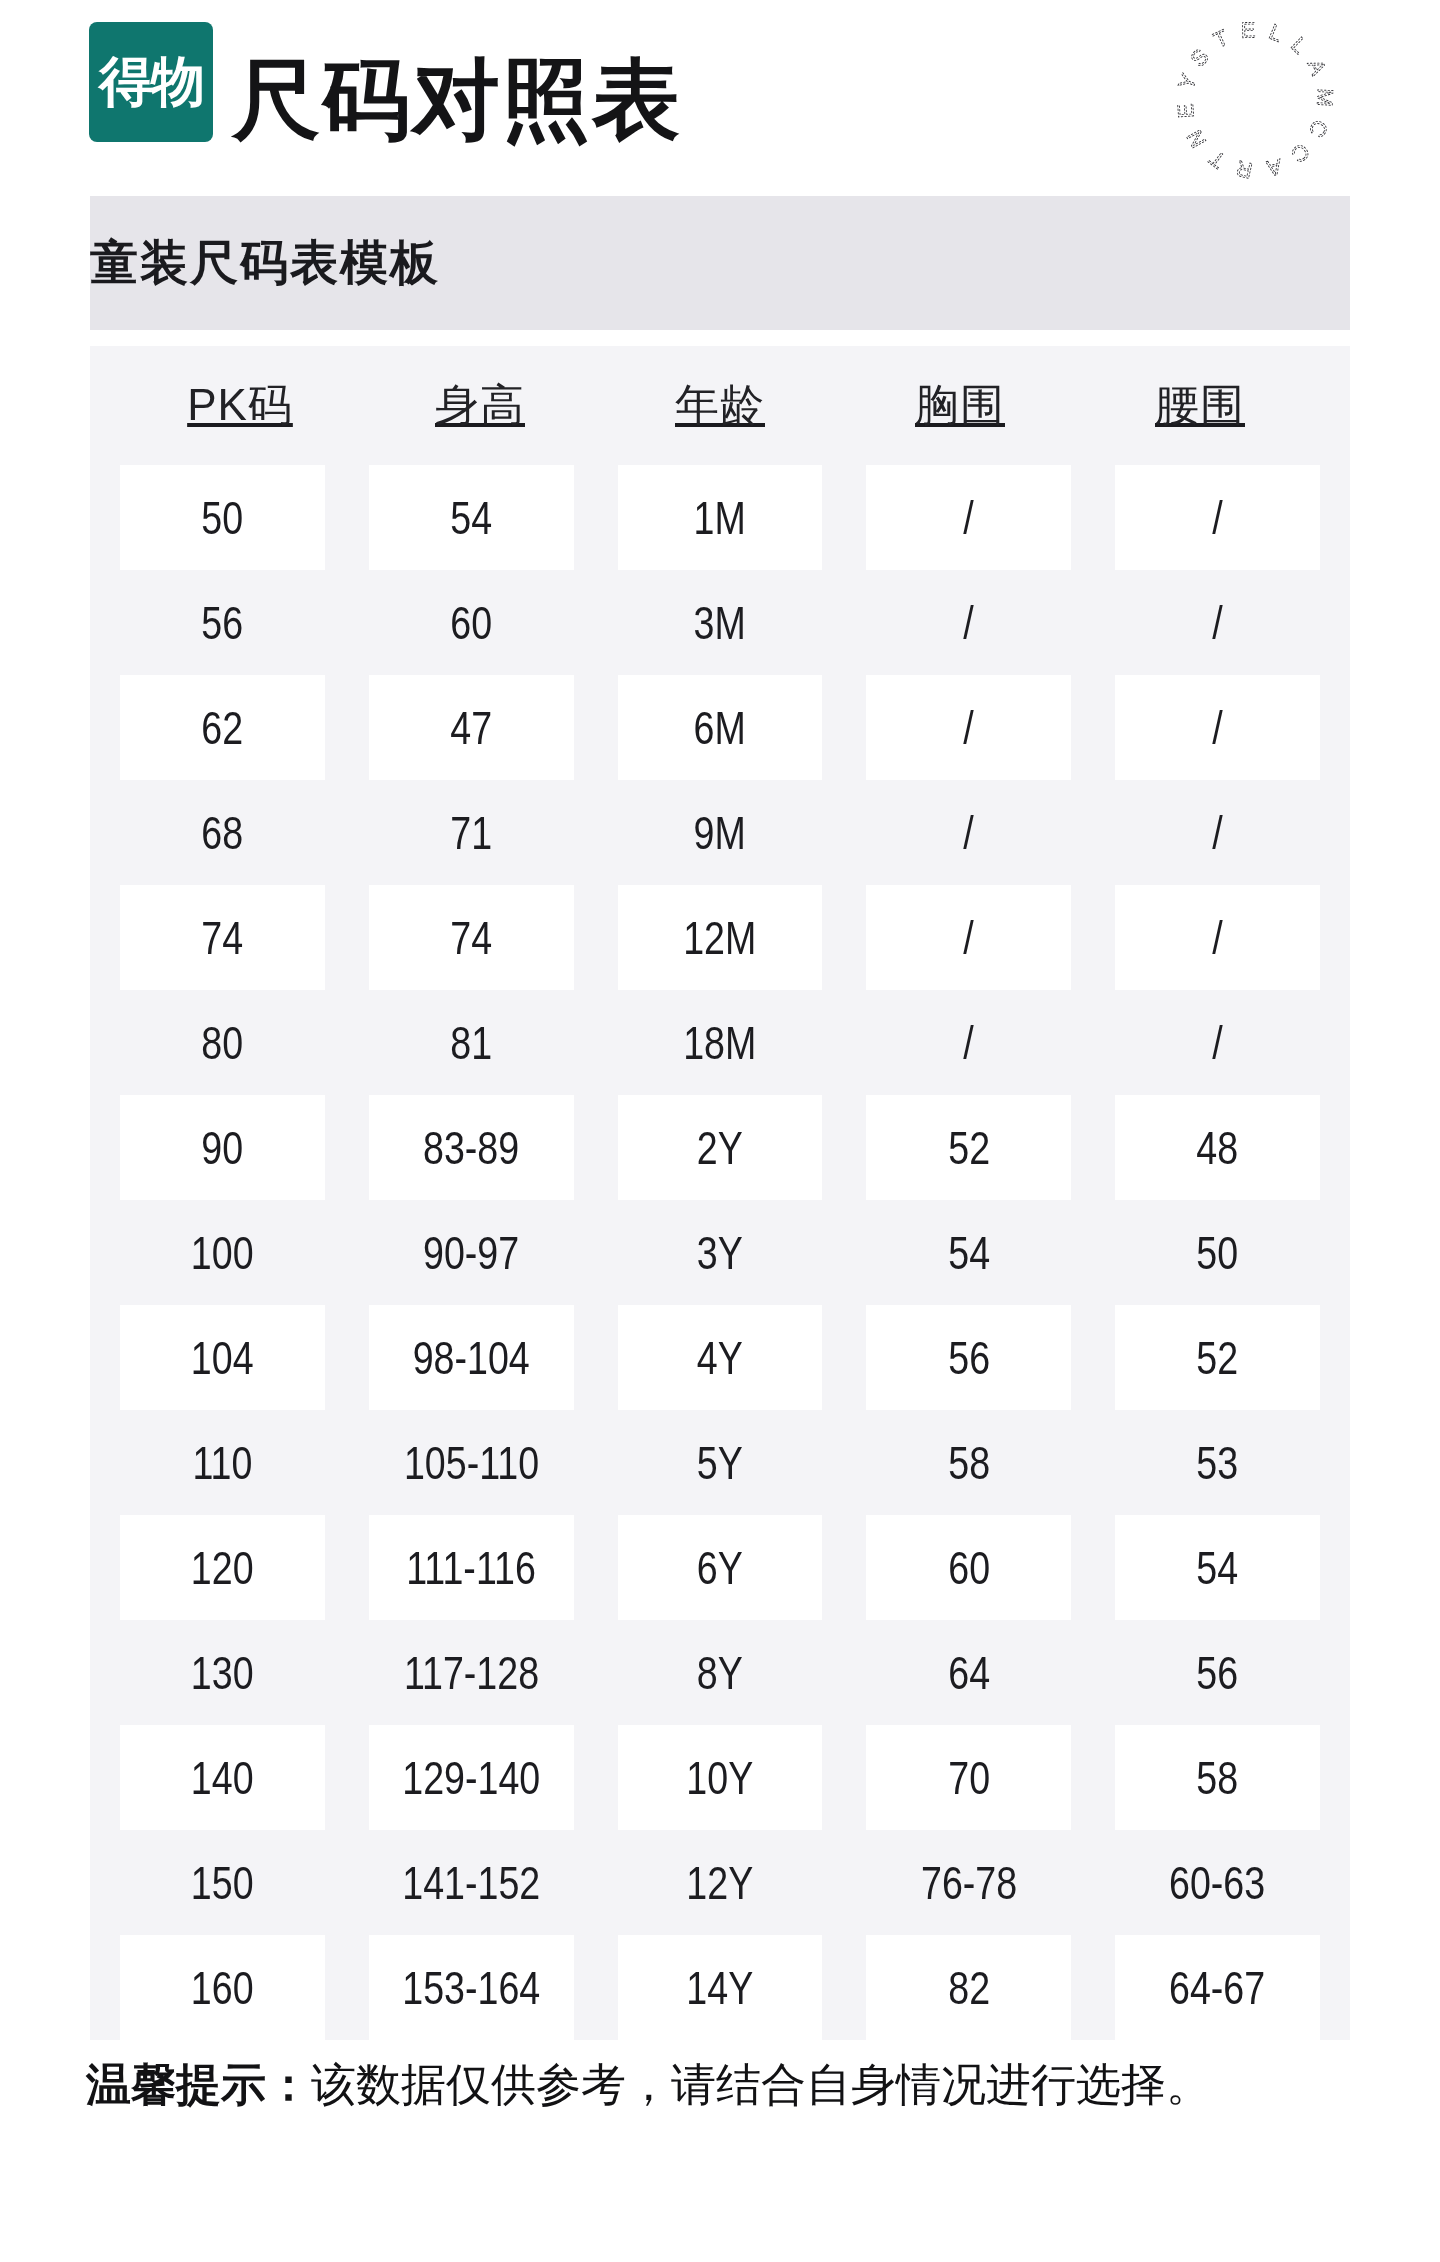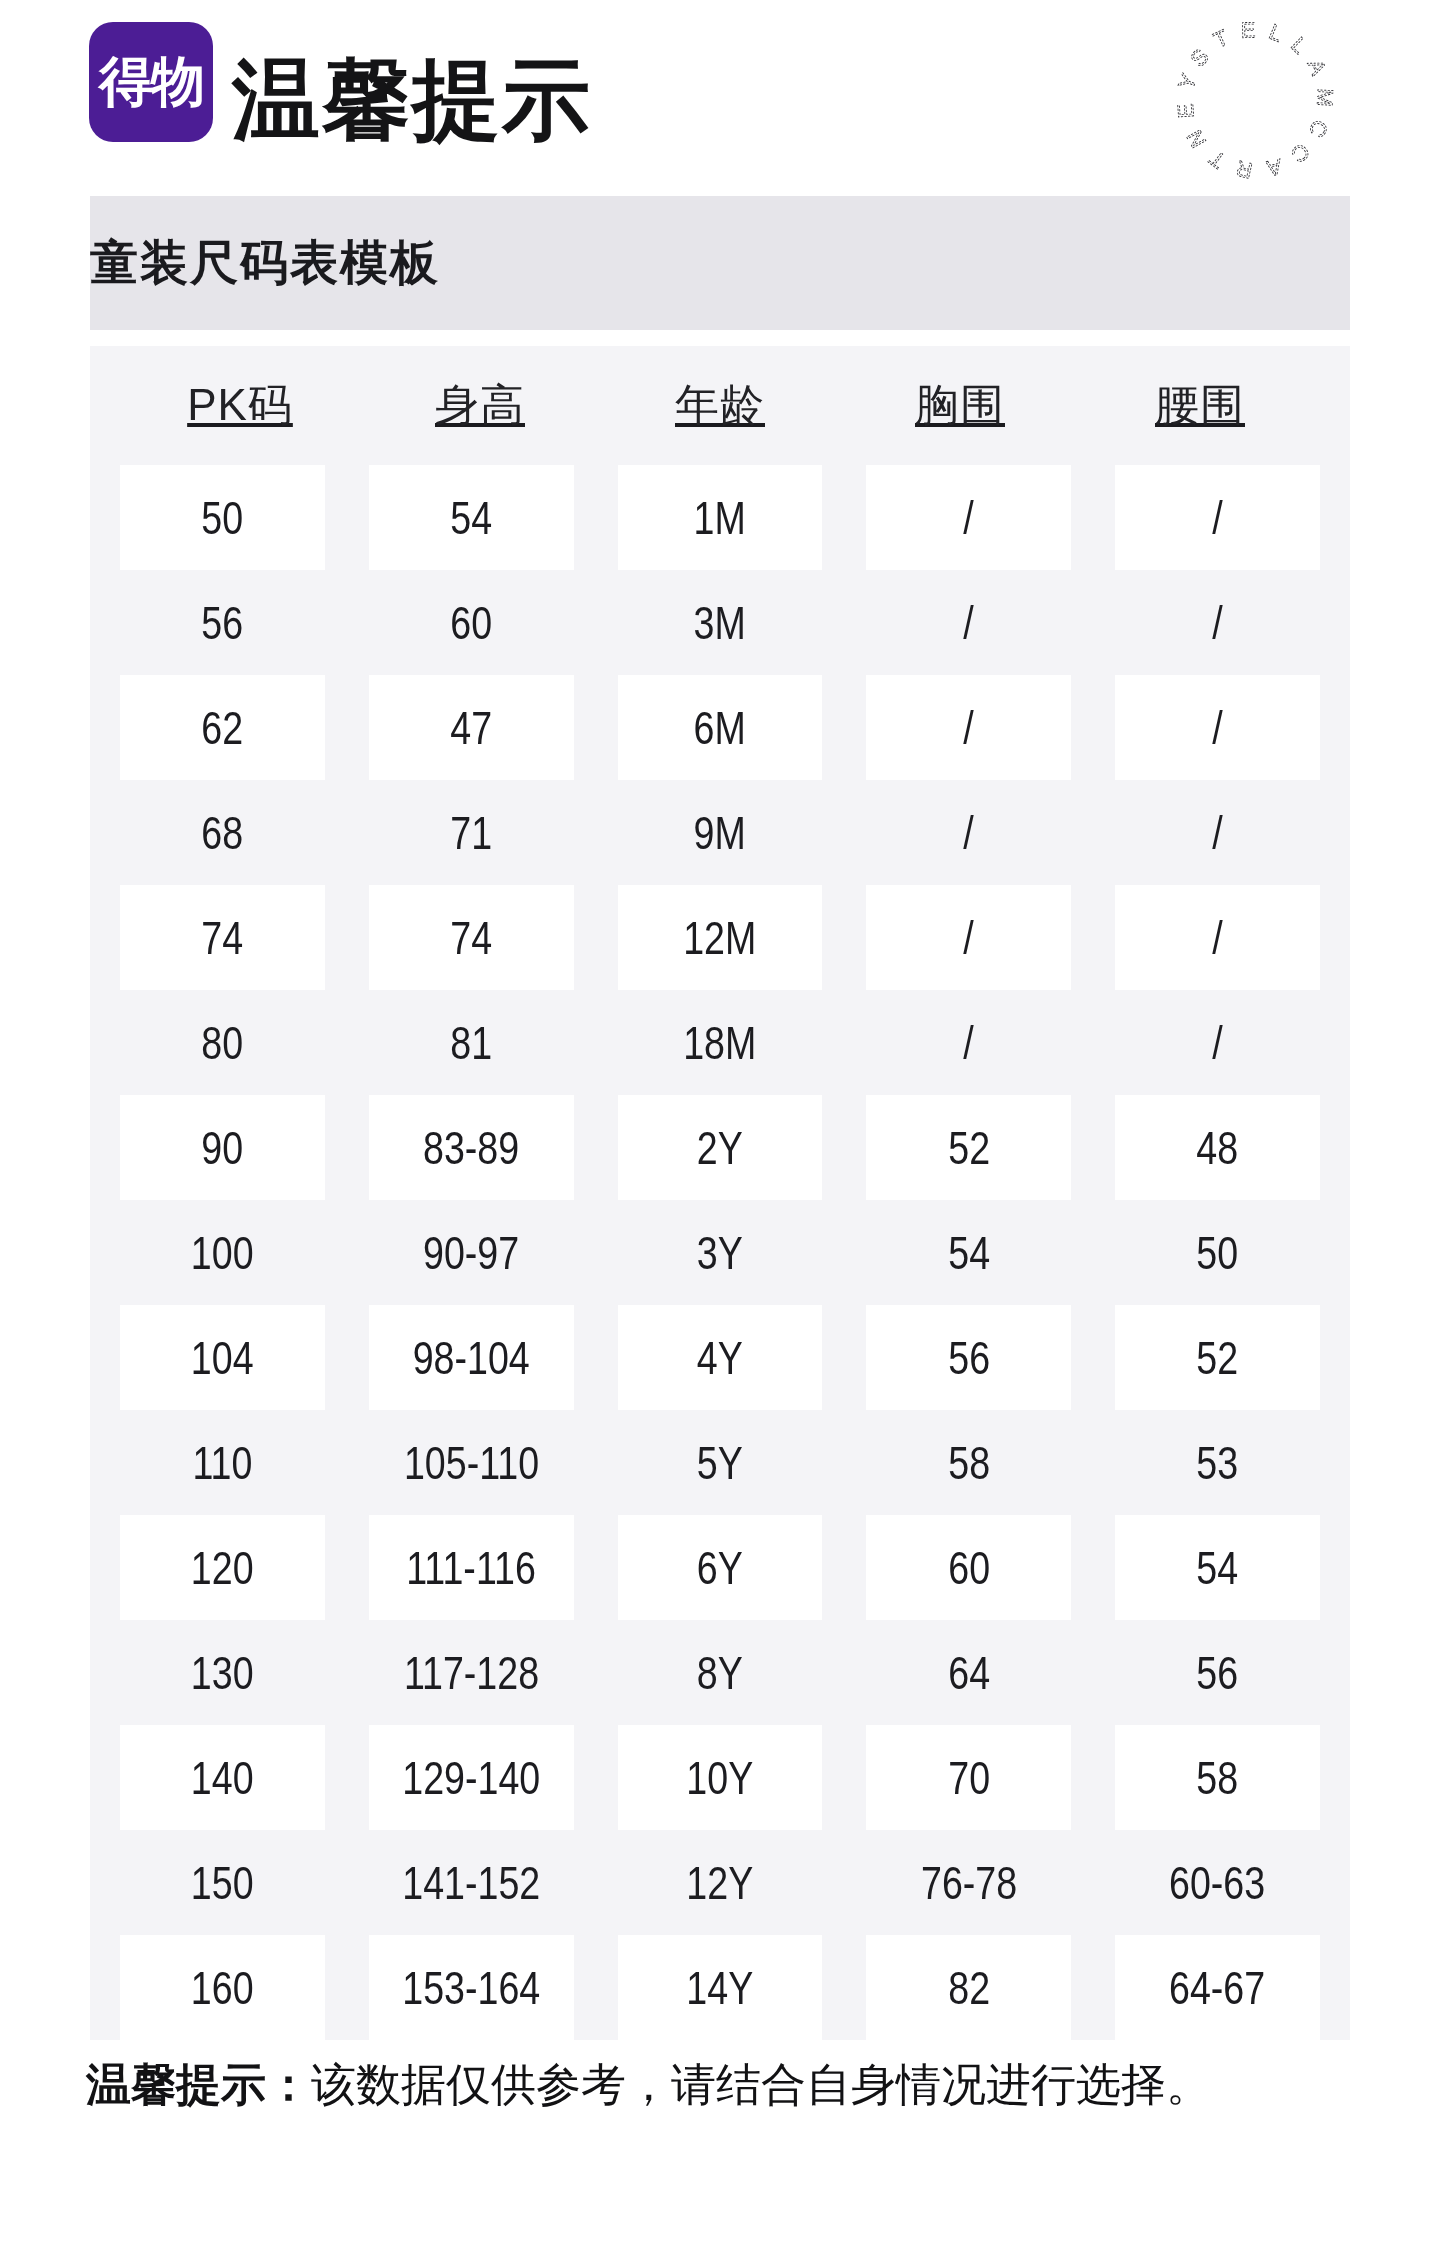--- a/index.html
+++ b/index.html
@@ -11,22 +11,22 @@
     font-family: "Liberation Sans", sans-serif;
     color: #1b1b1f;
     overflow: hidden;
   }
 
   
   .app-logo {
     position: absolute;
     left: 89px; top: 22px;
     width: 124px; height: 120px;
-    background: #4c1d95;
-    border-radius: 24px;
+    background: #0f766e;
+    border-radius: 8px;
     display: flex; align-items: center; justify-content: center;
   }
   .app-logo span {
     color: #ffffff;
     font-size: 54px;
     font-weight: 700;
     letter-spacing: -2px;
   }
   .page-title {
     position: absolute;
@@ -125,21 +125,21 @@
   }
   .note .note-label { font-weight: 700; }
   .note .note-body { font-weight: 400; text-align: center; }
 </style>
 </head>
 <body>
 
 <div class="app-logo">
   <span>得物</span>
 </div>
-<div class="page-title">温馨提示</div>
+<div class="page-title">尺码对照表</div>
 
 <svg class="smc-logo" viewBox="0 0 176 176" aria-hidden="true">
   <defs>
     <path id="smc-circle" d="M 34.31 57 A 62 62 0 1 1 141.69 119 A 62 62 0 1 1 34.31 57"></path>
   </defs>
   <text>
     <textPath href="#smc-circle" startOffset="0">STELLAMCCARTNEY</textPath>
   </text>
 </svg>
 

